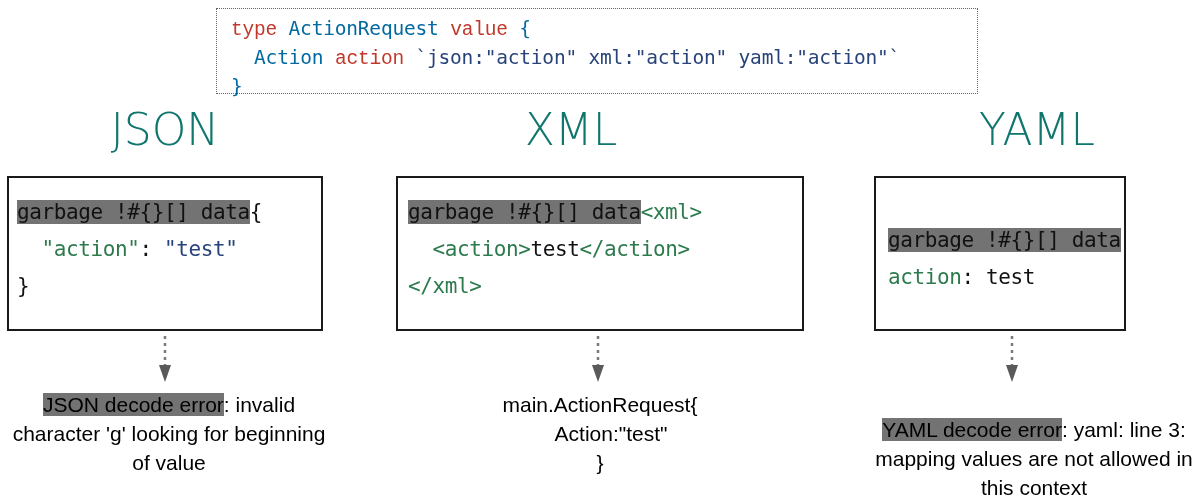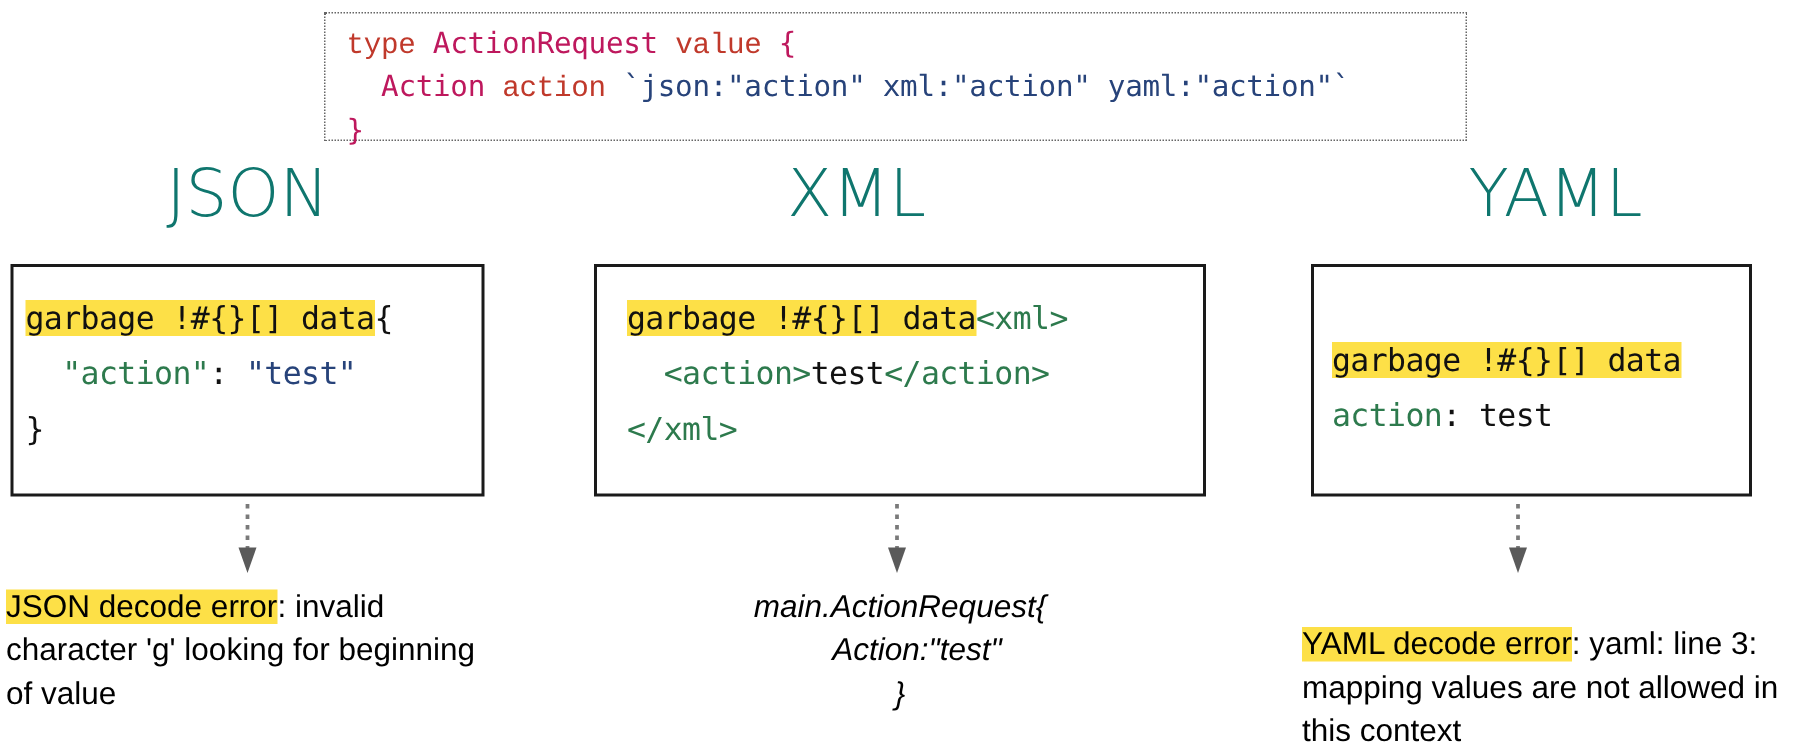--- a/index.html
+++ b/index.html
@@ -30,21 +30,21 @@
   #struct-code {
     font-family: "DejaVu Sans Mono", monospace;
     font-size: 19.5px;
     line-height: 27px;
     white-space: pre;
     padding: 6px 0 0 14px;
     letter-spacing: -0.2px;
   }
   .kw   { color: #c0392b; font-family: Liberation Mono, monospace; }
   .tagstr { color: #27437a; }
-  .plain { color: #be185d; }
+  .plain { color: #0369a1; }
 
   
   .col-heading {
     position: absolute;
     top: 104px;
     font-family: "DejaVu Sans", sans-serif;
     font-weight: 300;
     font-size: 44px;
     line-height: 52px;
     color: #0f766e;
@@ -60,35 +60,35 @@
     position: absolute;
     top: 176px;
     height: 155px;
     border: 2px solid #1a1a1a;
     box-sizing: border-box;
     background: #ffffff;
     overflow: hidden;
   }
   #box-json { left: 7px;   width: 316px; }
   #box-xml  { left: 396px; width: 408px; }
-  #box-yaml { left: 874px; width: 294px; }
+  #box-yaml { left: 874px; width: 252px; }
 
   .box-code {
     font-family: "DejaVu Sans Mono", monospace;
     font-size: 21px;
     line-height: 37px;
     white-space: pre;
     padding: 16px 0 0 8px;
     letter-spacing: -0.4px;
   }
   #box-yaml .box-code { padding-top: 44px; padding-left: 12px; }
-  #box-xml .box-code  { padding-left: 20px; }
+  #box-xml .box-code  { padding-left: 10px; }
 
   .hl {
-    background: #fde047;
+    background: #737373;
   }
   .green { color: #2d7a4d; }
   .navy  { color: #27437a; }
   .dark  { color: #111111; }
 
   
   .arrow {
     position: absolute;
     top: 336px;
     width: 16px;
@@ -99,26 +99,27 @@
   #arrow-yaml { left: 1004px; }
 
   
   .output-text {
     position: absolute;
     top: 390px;
     font-family: "Liberation Sans", sans-serif;
     font-size: 21px;
     line-height: 29px;
     color: #000000;
+    text-align: center;
   }
   #out-json { left: 4px;   width: 330px; }
   #out-xml  { left: 420px; width: 360px; text-align: center; }
   #out-yaml { left: 868px; width: 332px; margin-top: 25px; }
   .out-line { display: block; white-space: pre-wrap; }
-  #out-xml .out-line { white-space: pre; font-style: italic; }
+  #out-xml .out-line { white-space: pre; }
 </style>
 </head>
 <body>
 
 <div id="struct-block">
   <div id="struct-code"><span class="kw">type</span><span class="plain"> ActionRequest </span><span class="kw">value</span><span class="plain"> {</span>
 <span class="plain">  Action </span><span class="kw">action</span><span class="tagstr"> `json:"action" xml:"action" yaml:"action"`</span>
 <span class="plain">}</span></div>
 </div>
 

